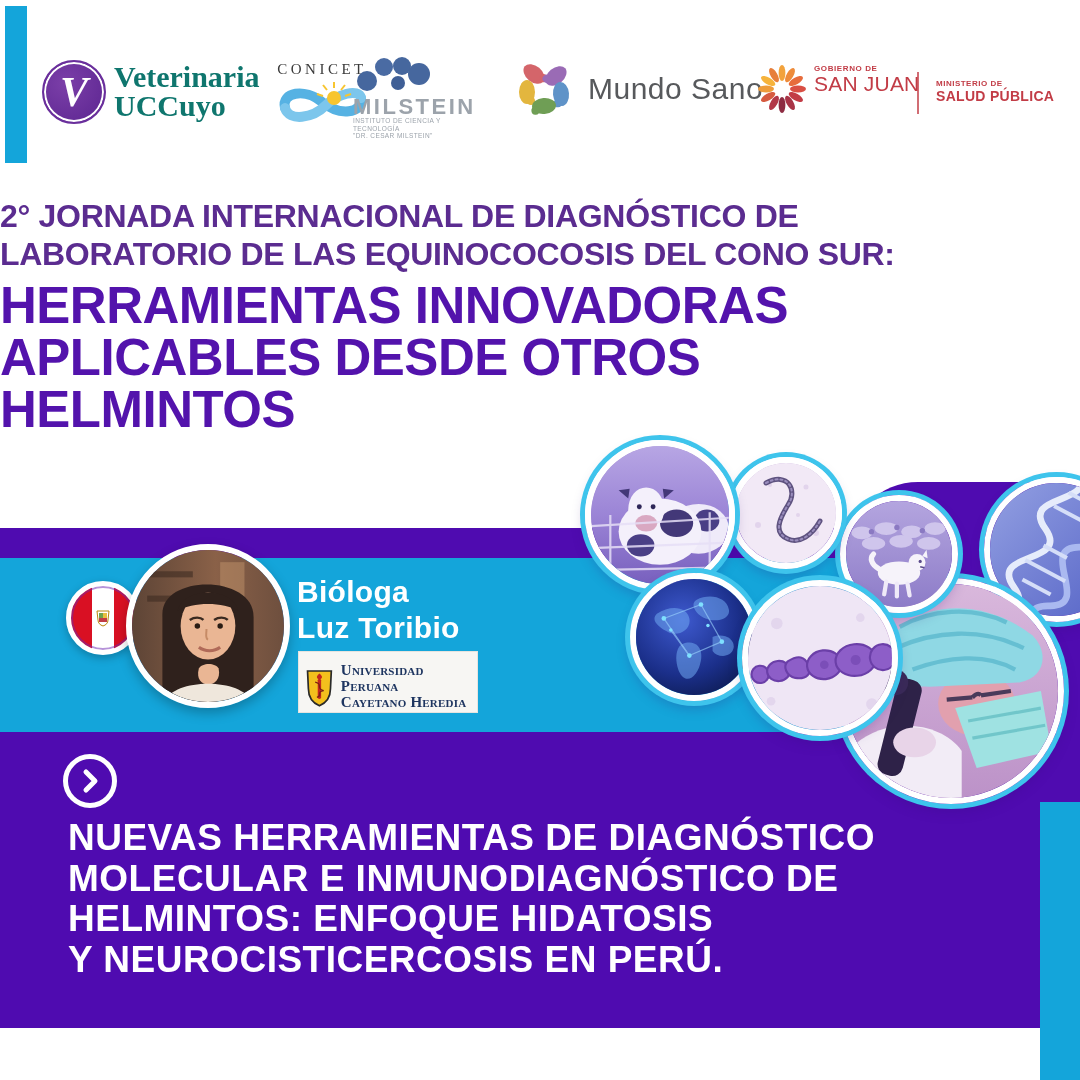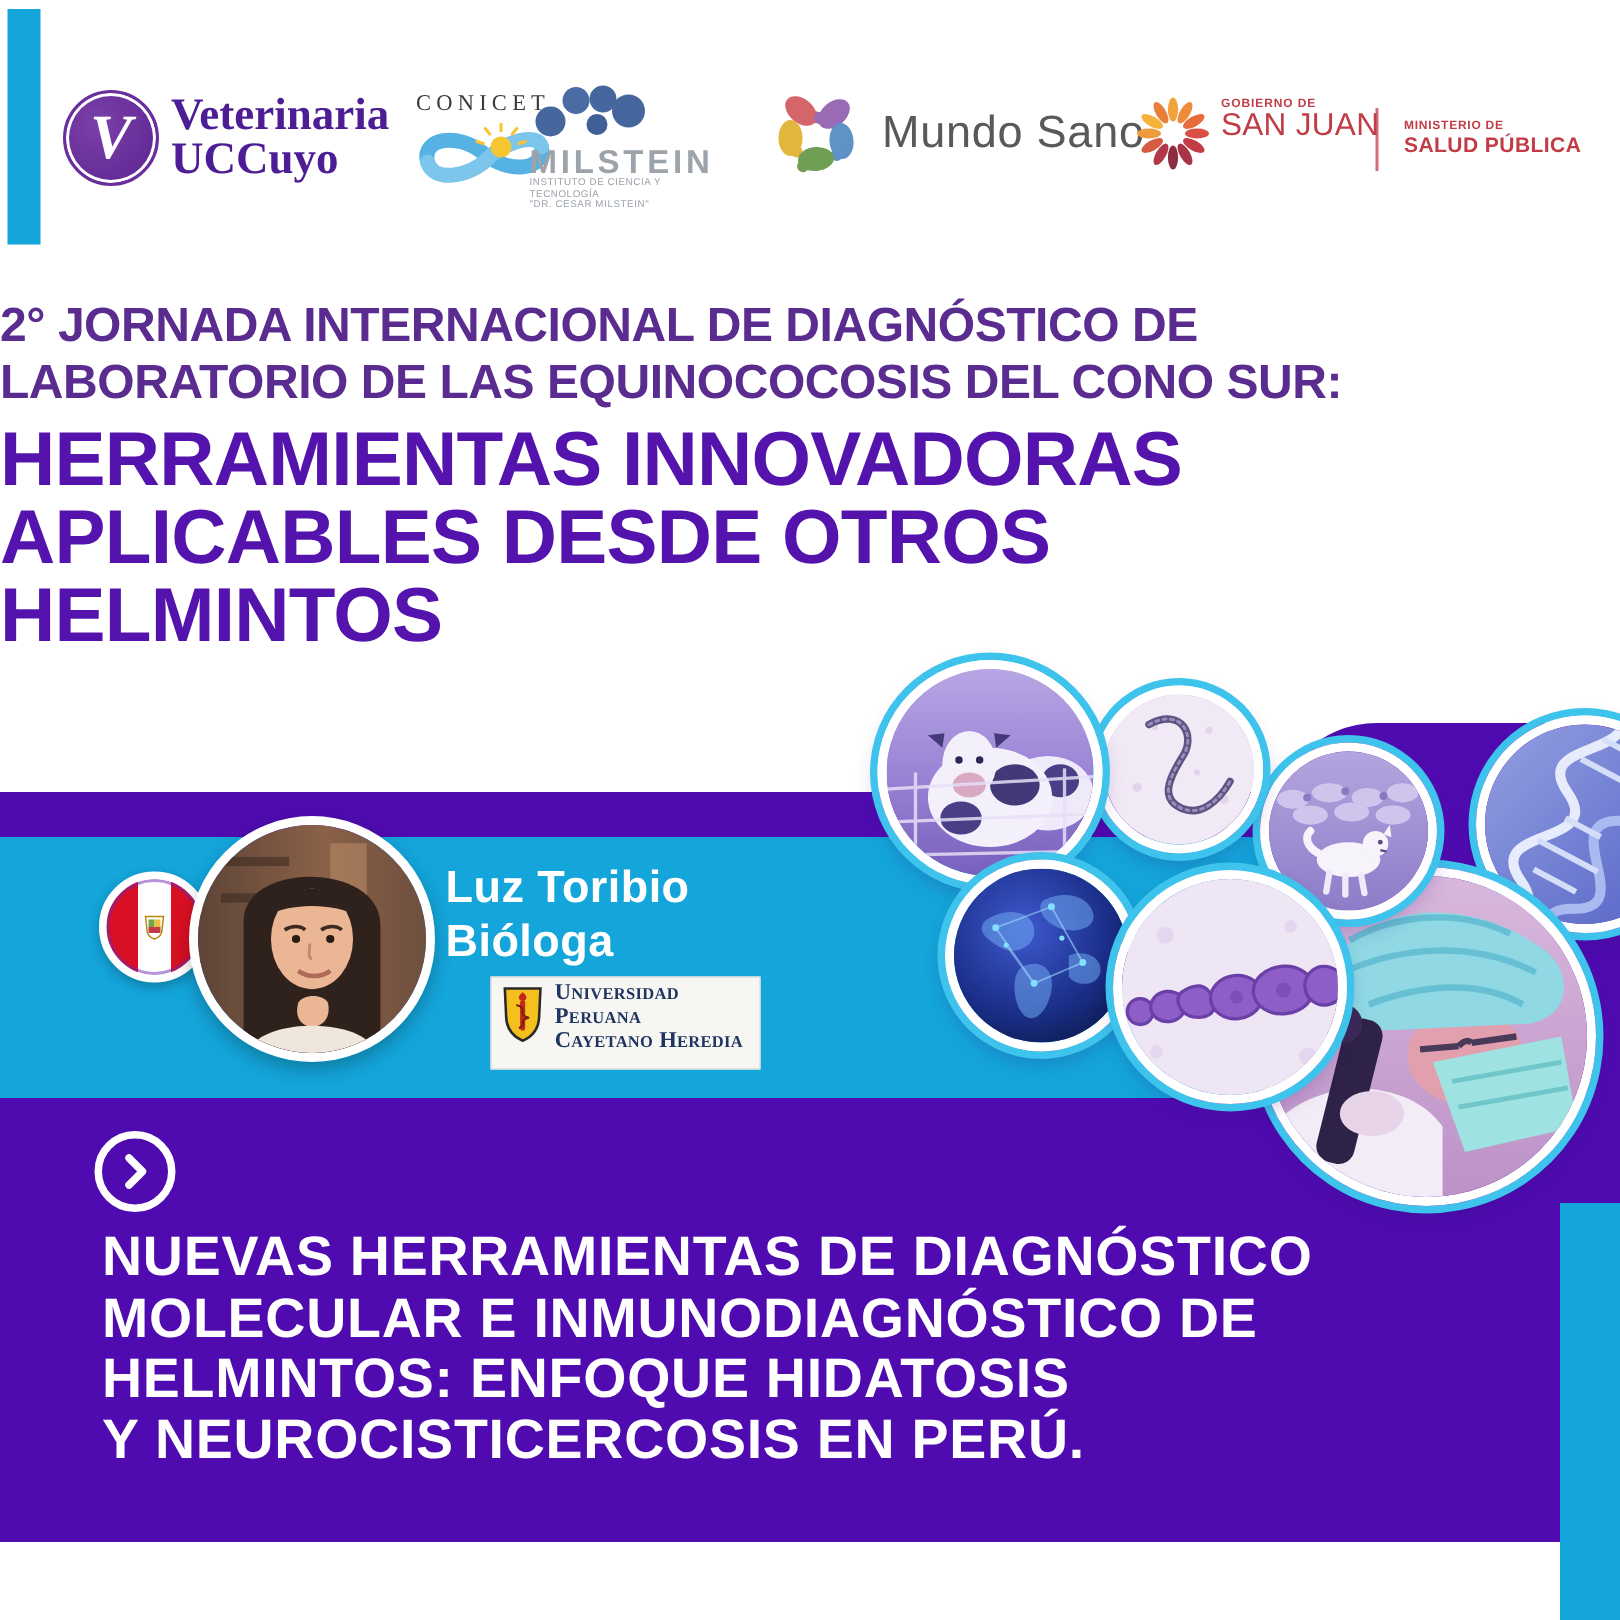--- a/index.html
+++ b/index.html
@@ -15,21 +15,21 @@
   .strip-purple{left:0;top:528px;width:1080px;height:30px;background:var(--purple);}
   .band-cyan{left:0;top:558px;width:884px;height:174px;background:var(--cyan);}
   .blob-purple{left:848px;top:482px;width:232px;height:250px;background:var(--purple);border-radius:70px 0 0 0;}
   .section-purple{left:0;top:732px;width:1080px;height:296px;background:var(--purple);}
   .bar-right{left:1040px;top:802px;width:40px;height:278px;background:var(--cyan);}
   
   .logo-uccuyo{left:42px;top:60px;display:flex;align-items:flex-start;}
   .uccuyo-circle{width:60px;height:60px;border-radius:50%;background:radial-gradient(circle at 35% 35%,#7b3fa8,#5b2490);
     border:2px solid #6a2f9c;box-shadow:inset 0 0 0 2px #fff;color:#fff;display:flex;align-items:center;justify-content:center;
     font-family:"Liberation Serif",serif;font-style:italic;font-weight:bold;font-size:42px;line-height:1;}
-  .uccuyo-text{margin-left:8px;font-family:"Liberation Serif",serif;font-weight:bold;color:#4c1d95;
+  .uccuyo-text{margin-left:8px;font-family:"Liberation Serif",serif;font-weight:bold;color:#0f766e;
     font-size:30px;line-height:29px;margin-top:2px;}
   .logo-conicet{left:253px;top:61px;width:104px;text-align:center;margin-left:17px;}
   .conicet-name{font-family:"Liberation Serif",serif;font-size:15px;letter-spacing:3.5px;color:#3a3a3a;}
   .logo-milstein{left:353px;top:55px;width:136px;text-align:left;color:#9CA3AB;}
   .milstein-name{font-size:22px;font-weight:bold;letter-spacing:2.5px;line-height:20px;}
   .milstein-sub{font-size:6.5px;line-height:7.5px;letter-spacing:.4px;}
   .logo-mundosano{left:514px;top:58px;display:flex;align-items:center;text-align:center;}
   .mundosano-name{margin-left:14px;font-size:30px;color:#57595C;letter-spacing:.5px;}
   .logo-sanjuan{left:758px;top:64px;display:flex;align-items:flex-start;}
   .sanjuan-text{margin-left:8px;color:var(--red);}
@@ -58,21 +58,21 @@
   
   .flag-circle{left:66px;top:581px;width:64px;height:64px;border-radius:50%;overflow:hidden;border:5px solid #fff;
     box-shadow:inset 0 0 0 2px rgba(110,40,180,.5),0 3px 8px rgba(0,0,0,.25);z-index:11;
     background:linear-gradient(90deg,#D91023 0 33%,#fff 33% 67%,#D91023 67%);}
   .flag-emblem{position:absolute;left:50%;top:50%;transform:translate(-50%,-50%);width:16px;height:18px;}
   .speaker-photo{left:126px;top:544px;width:152px;height:152px;border-radius:50%;overflow:hidden;border:6px solid #fff;
     box-shadow:inset 0 0 0 3px rgba(110,40,180,.55),0 5px 12px rgba(0,0,0,.25);z-index:12;}
   .speaker-photo svg{display:block;width:100%;height:100%;}
   .speaker-name{left:297px;top:574px;color:#fff;font-weight:bold;font-size:30px;line-height:36px;letter-spacing:.3px;z-index:11;}
   .upch-box{left:298px;top:651px;width:180px;height:62px;background:#f7f6f3;border:1px solid #e6e4df;
-    display:flex;align-items:flex-start;padding:2px 6px;box-sizing:border-box;z-index:11;margin-left:29px;}
+    display:flex;align-items:flex-end;padding:2px 6px;box-sizing:border-box;z-index:11;}
   .upch-text{margin-left:7px;font-family:"Liberation Serif",serif;font-variant:small-caps;font-weight:bold;
     color:#1E3560;font-size:15px;line-height:16px;letter-spacing:.2px;}
   
   .arrow-badge{left:63px;top:754px;width:44px;height:44px;border:5px solid #fff;border-radius:50%;
     display:flex;align-items:center;justify-content:center;z-index:11;}
   .talk-text{left:68px;top:818px;color:#fff;font-weight:bold;font-size:37px;line-height:40.5px;letter-spacing:.5px;z-index:11;}
 </style>
 </head>
 <body>
 
@@ -441,22 +441,22 @@
       <circle cx="43" cy="50" r="1.8" fill="#2A1C14"></circle>
         <circle cx="58" cy="50" r="1.8" fill="#2A1C14"></circle>
       <path d="M49,52 C49,56 48,58 50,59" fill="none" stroke="#C68B66" stroke-width="1.3"></path>
       <path d="M44,64 C48,67 54,67 58,64" fill="none" stroke="#B06A58" stroke-width="2"></path>
       <path d="M44,78 C40,92 60,92 57,78 C55,74 46,74 44,78 Z" fill="#EAB694"></path>
       <path d="M22,100 C26,84 74,84 78,100 Z" fill="#EFE7DC"></path>
     </svg>
   </div>
 
   <div class="abs speaker-name">
+    <div>Bióloga</div>
     <div>Luz Toribio</div>
-    <div>Bióloga</div>
   </div>
 
   <div class="abs upch-box">
     <svg width="32" height="44" viewBox="0 0 34 46">
       <path d="M3,3 L31,3 L30,24 C30,36 24,41 17,44 C10,41 4,36 4,24 Z" fill="#F3C01D" stroke="#2A2A2A" stroke-width="2"></path>
       <rect x="15" y="12" width="4" height="24" rx="2" fill="#C3271D"></rect>
       <path d="M17,6 C13,9 13,12 17,13 C21,12 21,9 17,6 Z" fill="#C3271D"></path>
       <path d="M12,16 C22,18 12,24 22,26 C12,28 22,32 14,34" fill="none" stroke="#7A1F14" stroke-width="1.6"></path>
     </svg>
     <div class="upch-text">

